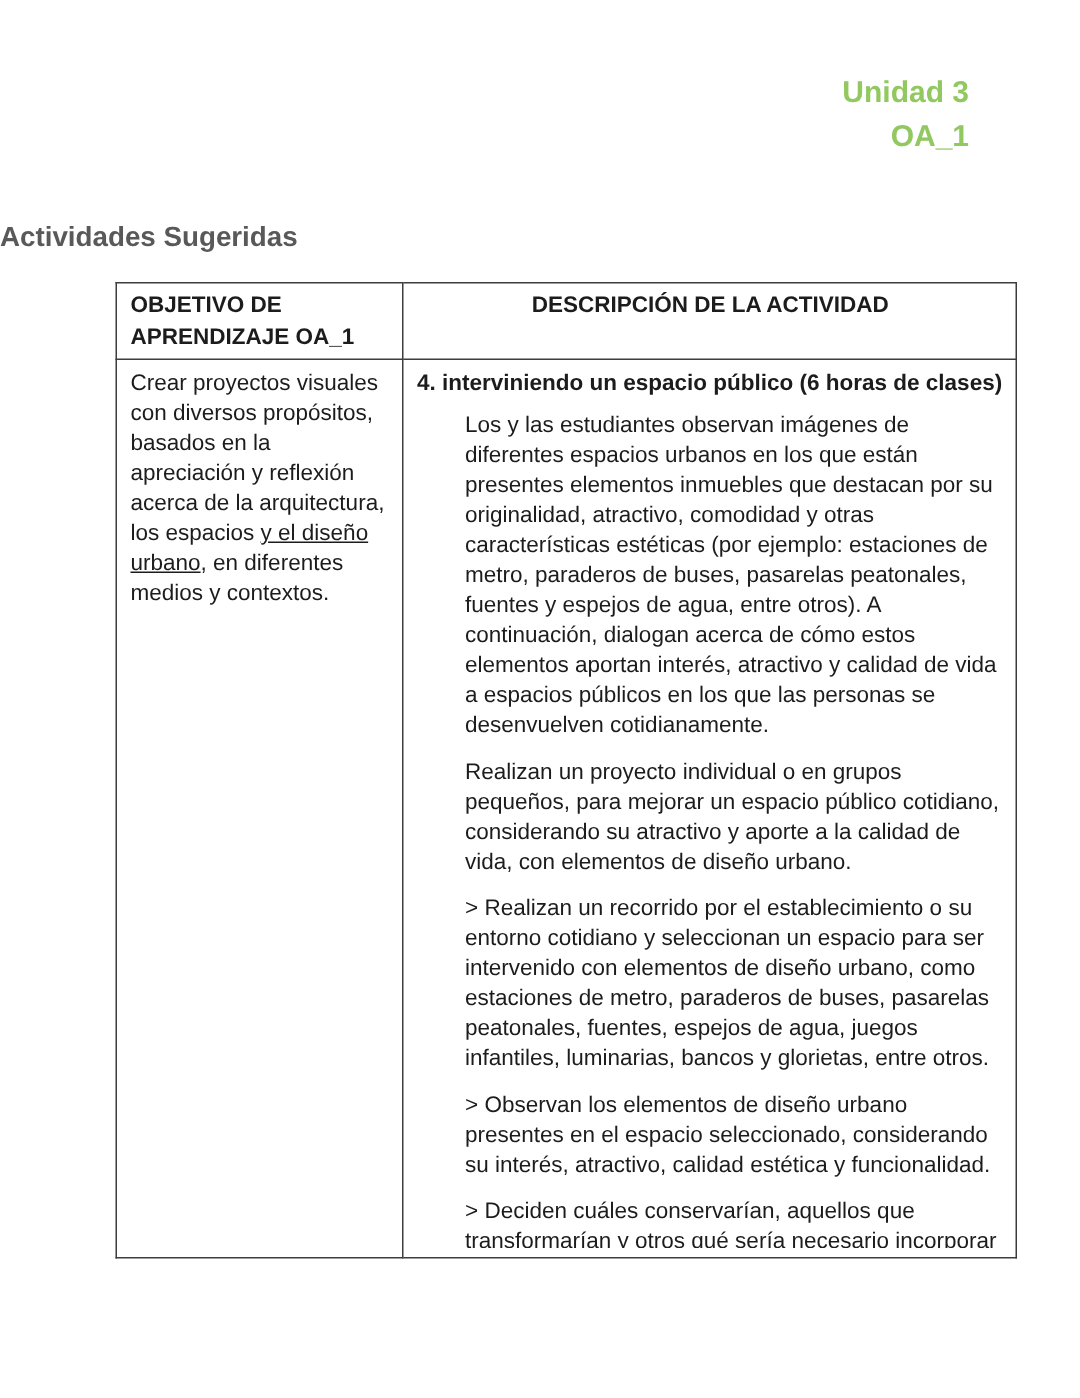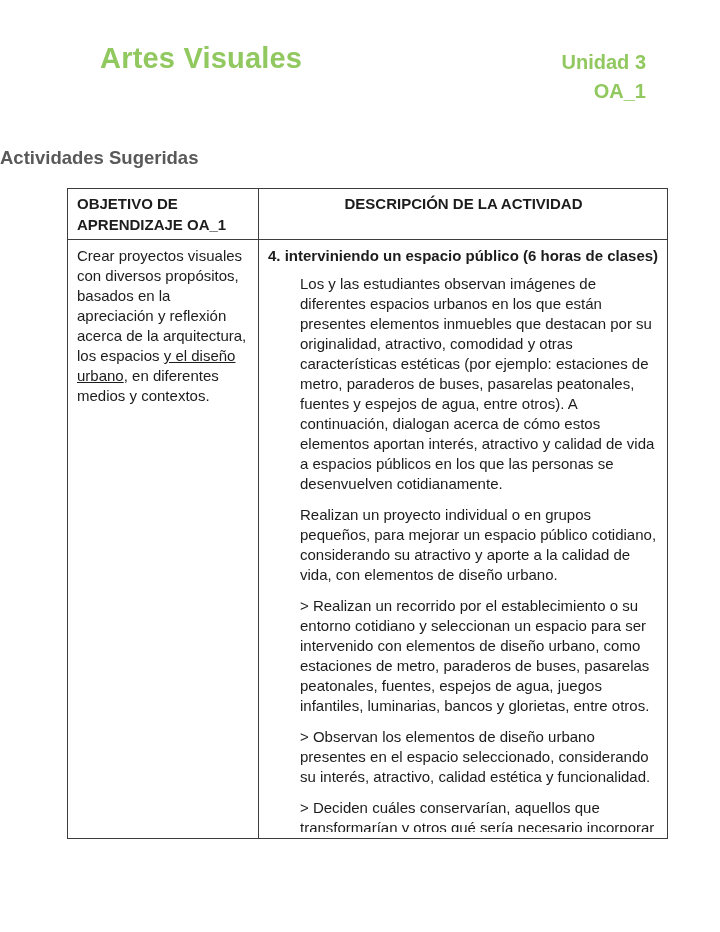--- a/index.html
+++ b/index.html
@@ -49,21 +49,21 @@
     top: 147px;
     width: 100%;
     text-align: left;
     font-size: 18.5px;
     font-weight: bold;
     color: #595959;
   }
   
   .activity-table {
     position: absolute;
-    left: 67px;
+    left: 77px;
     top: 188px;
     width: 566px;
     border-collapse: collapse;
     table-layout: fixed;
     border-radius: 27px;
   }
   .activity-table td {
     border: 1.5px solid #3d3d3d;
     vertical-align: top;
     padding: 4px 8px 4px 9px;
@@ -98,21 +98,20 @@
     margin-bottom: 11px;
     margin-left: 32px;
   }
   .underlined { text-decoration: underline; }
 </style>
 </head>
 <body>
 
 <div class="page">
 
-  <div class="doc-title">Artes Visuales</div>
 
 
   <div class="header-right">
     <div>Unidad 3</div>
     <div>OA_1</div>
   </div>
 
   <div class="section-title">Actividades Sugeridas</div>
 
   <table class="activity-table">

